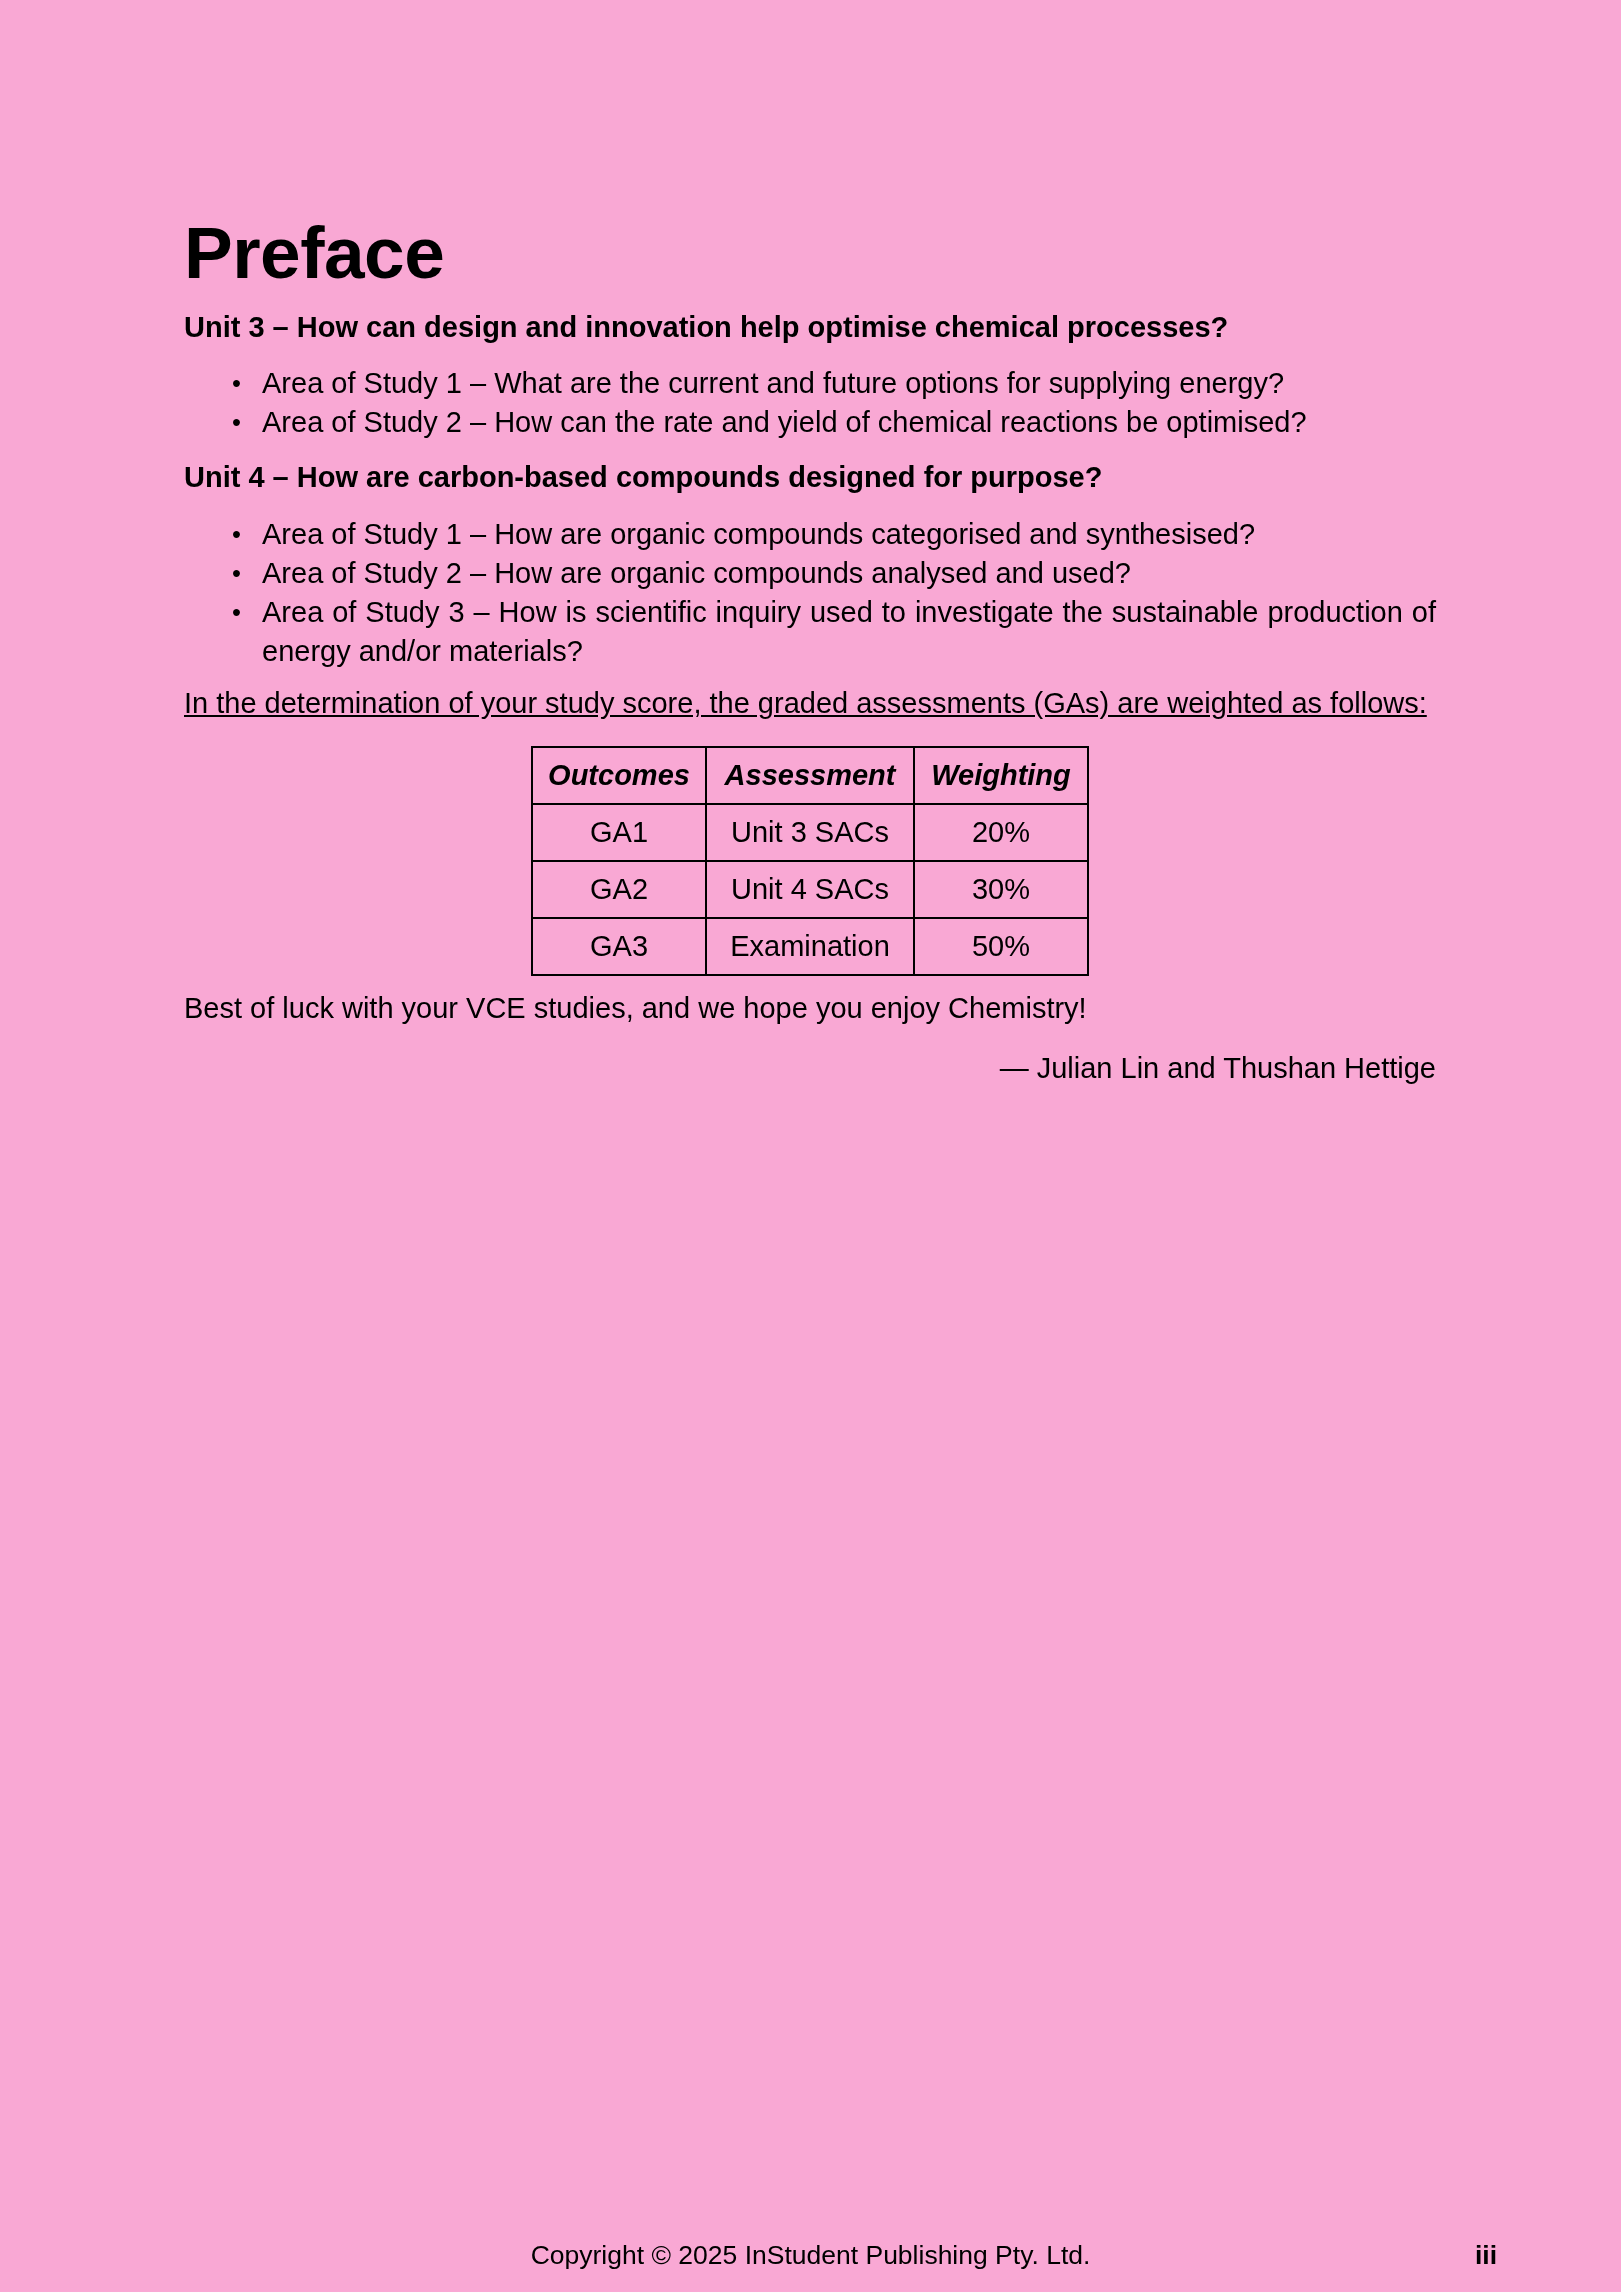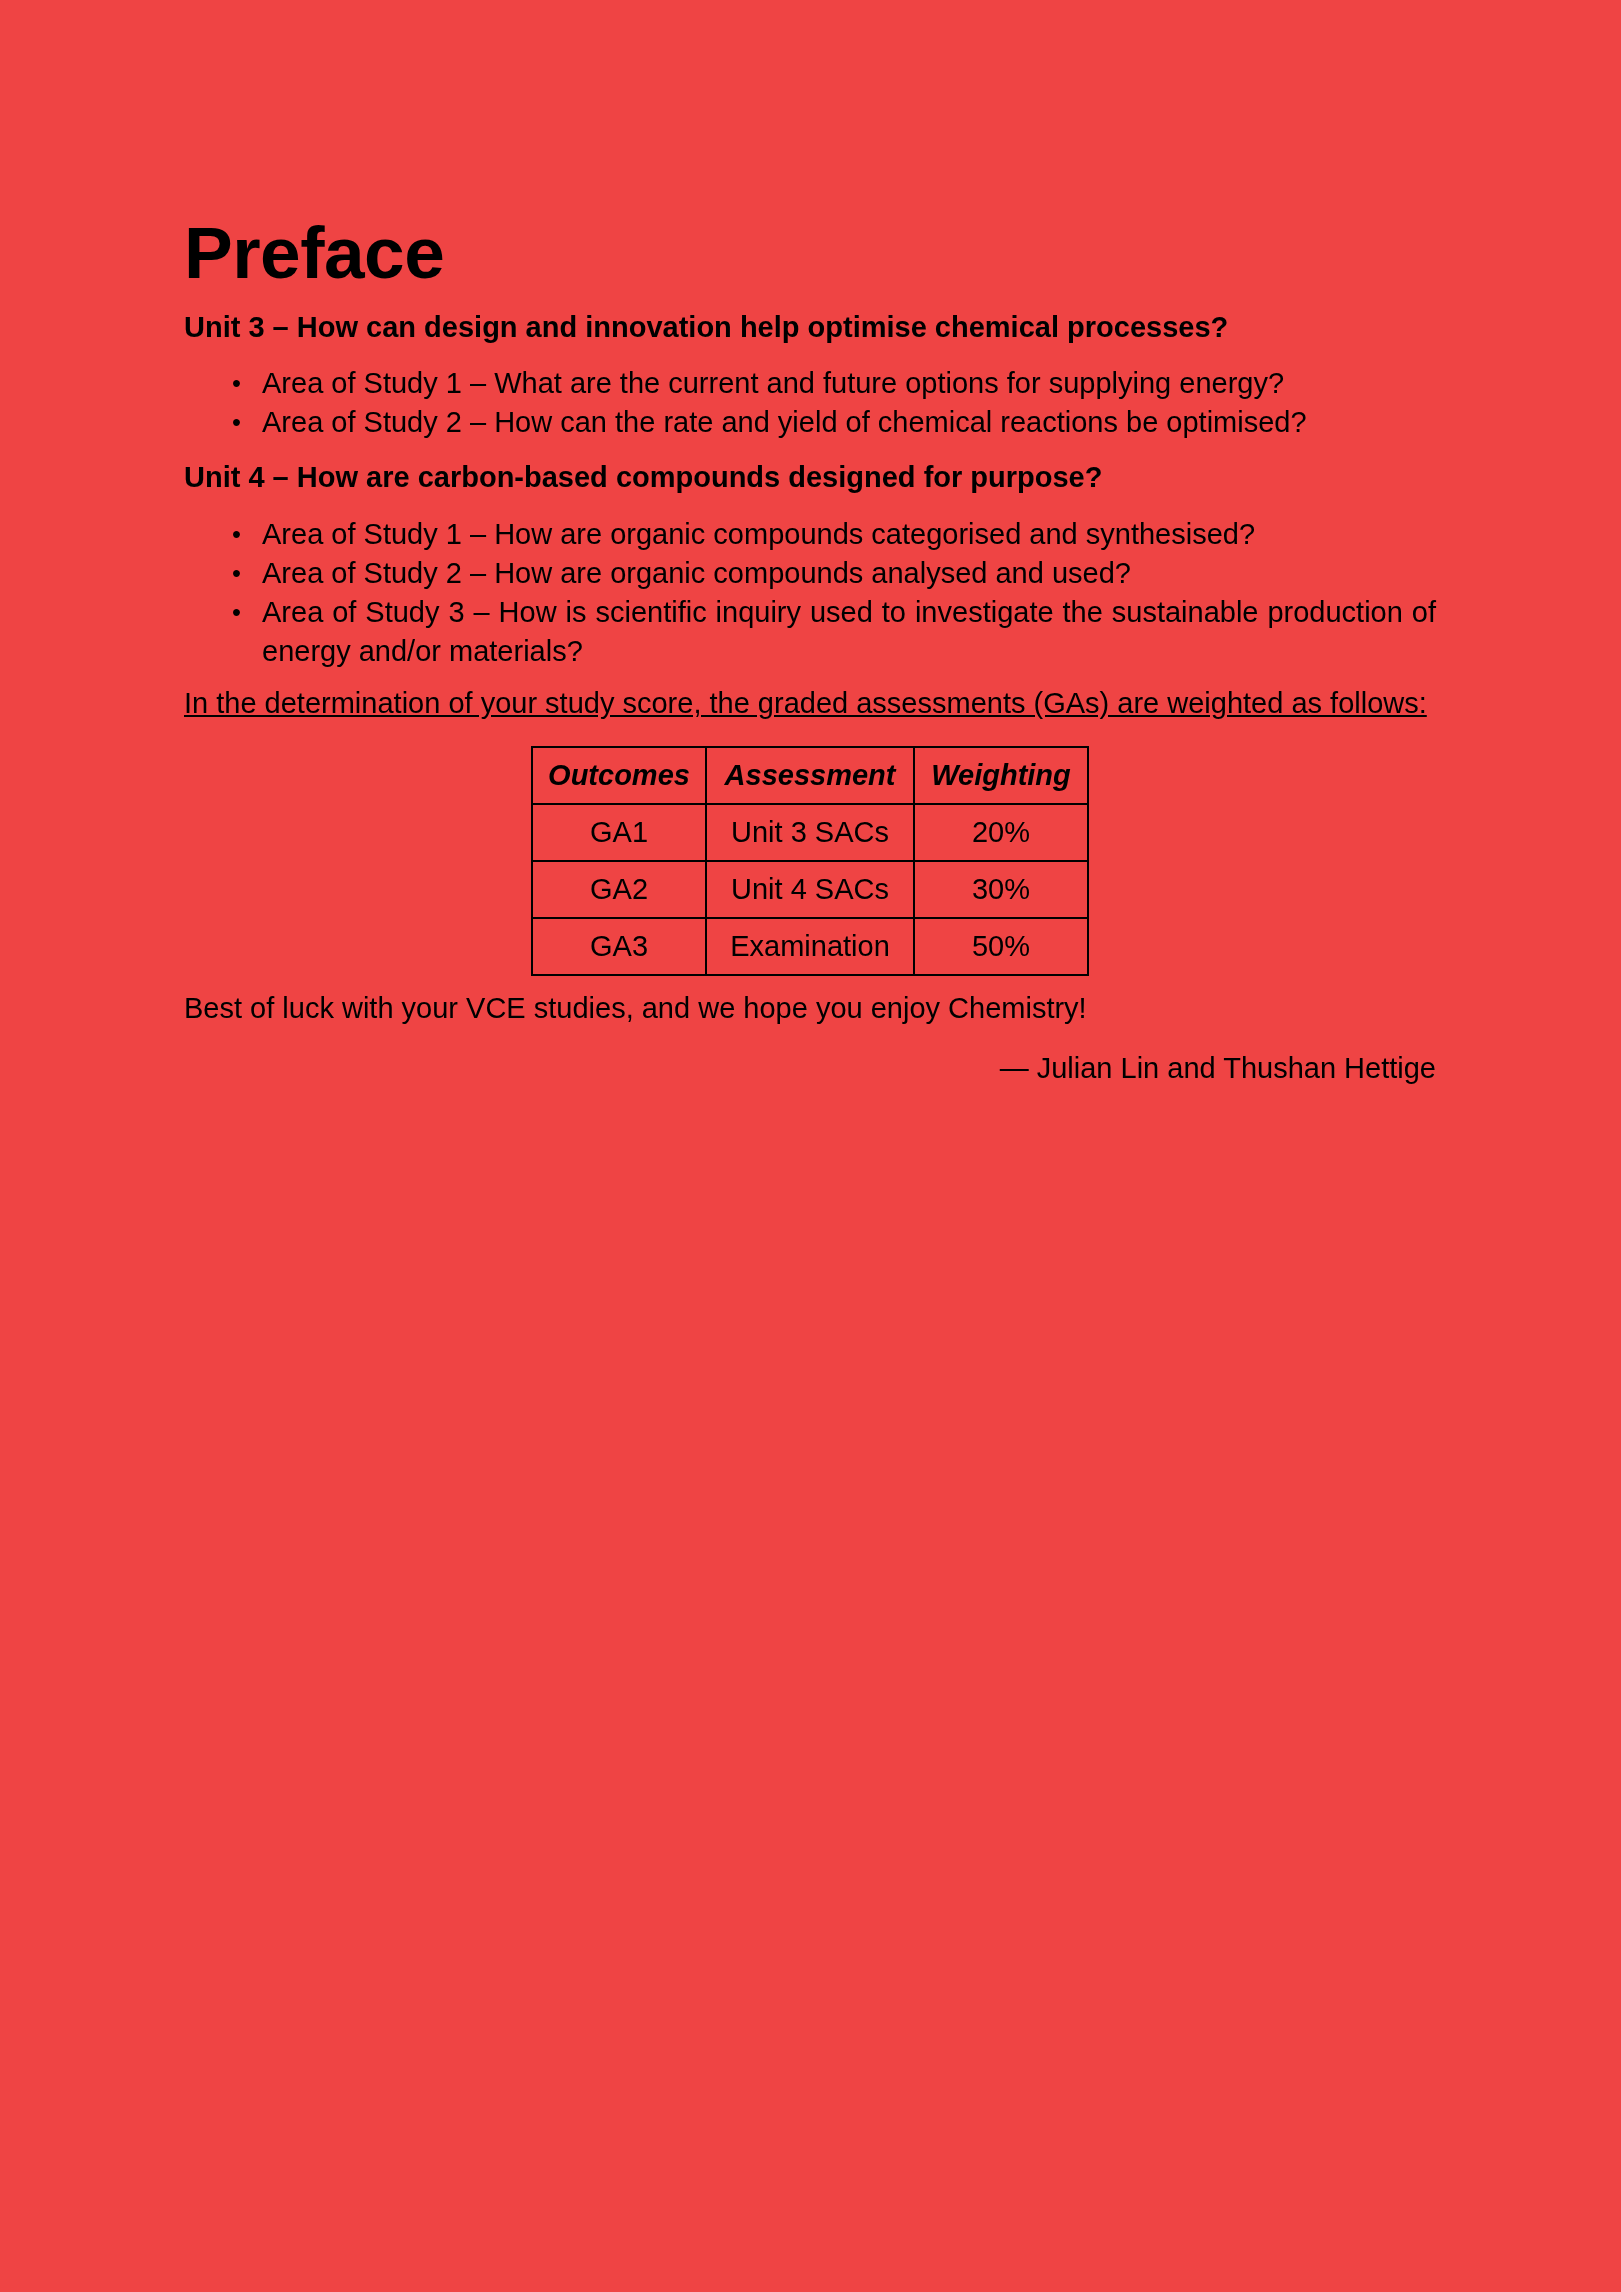--- a/index.html
+++ b/index.html
@@ -1,21 +1,21 @@
 <!DOCTYPE html>
 <html><head>
 <meta charset="utf-8">
 <style>
   * { margin: 0; padding: 0; box-sizing: border-box; }
   html, body { background: #ffffff; }
   .page {
     position: relative;
     width: 1621px;
     height: 2293px;
-    background: #ef4444;
+    background: #f9a8d4;
     color: #000000;
     font-family: "Liberation Sans", "DejaVu Sans", sans-serif;
     font-size: 29px;
     line-height: 39px;
     overflow: hidden;
   }
   .content {
     position: absolute;
     left: 184px;
     top: 0;
@@ -160,14 +160,18 @@
           <td>50%</td>
         </tr>
       </tbody>
     </table>
 
     <p class="closing">Best of luck with your VCE studies, and we hope you enjoy Chemistry!</p>
     <p class="signature">— Julian Lin and Thushan Hettige</p>
 
   </div>
 
+  <div class="footer">
+    <div class="copyright">Copyright © 2025 InStudent Publishing Pty. Ltd.</div>
+    <div class="pagenum">iii</div>
+  </div>
 </div>
 
 
 </body></html>

